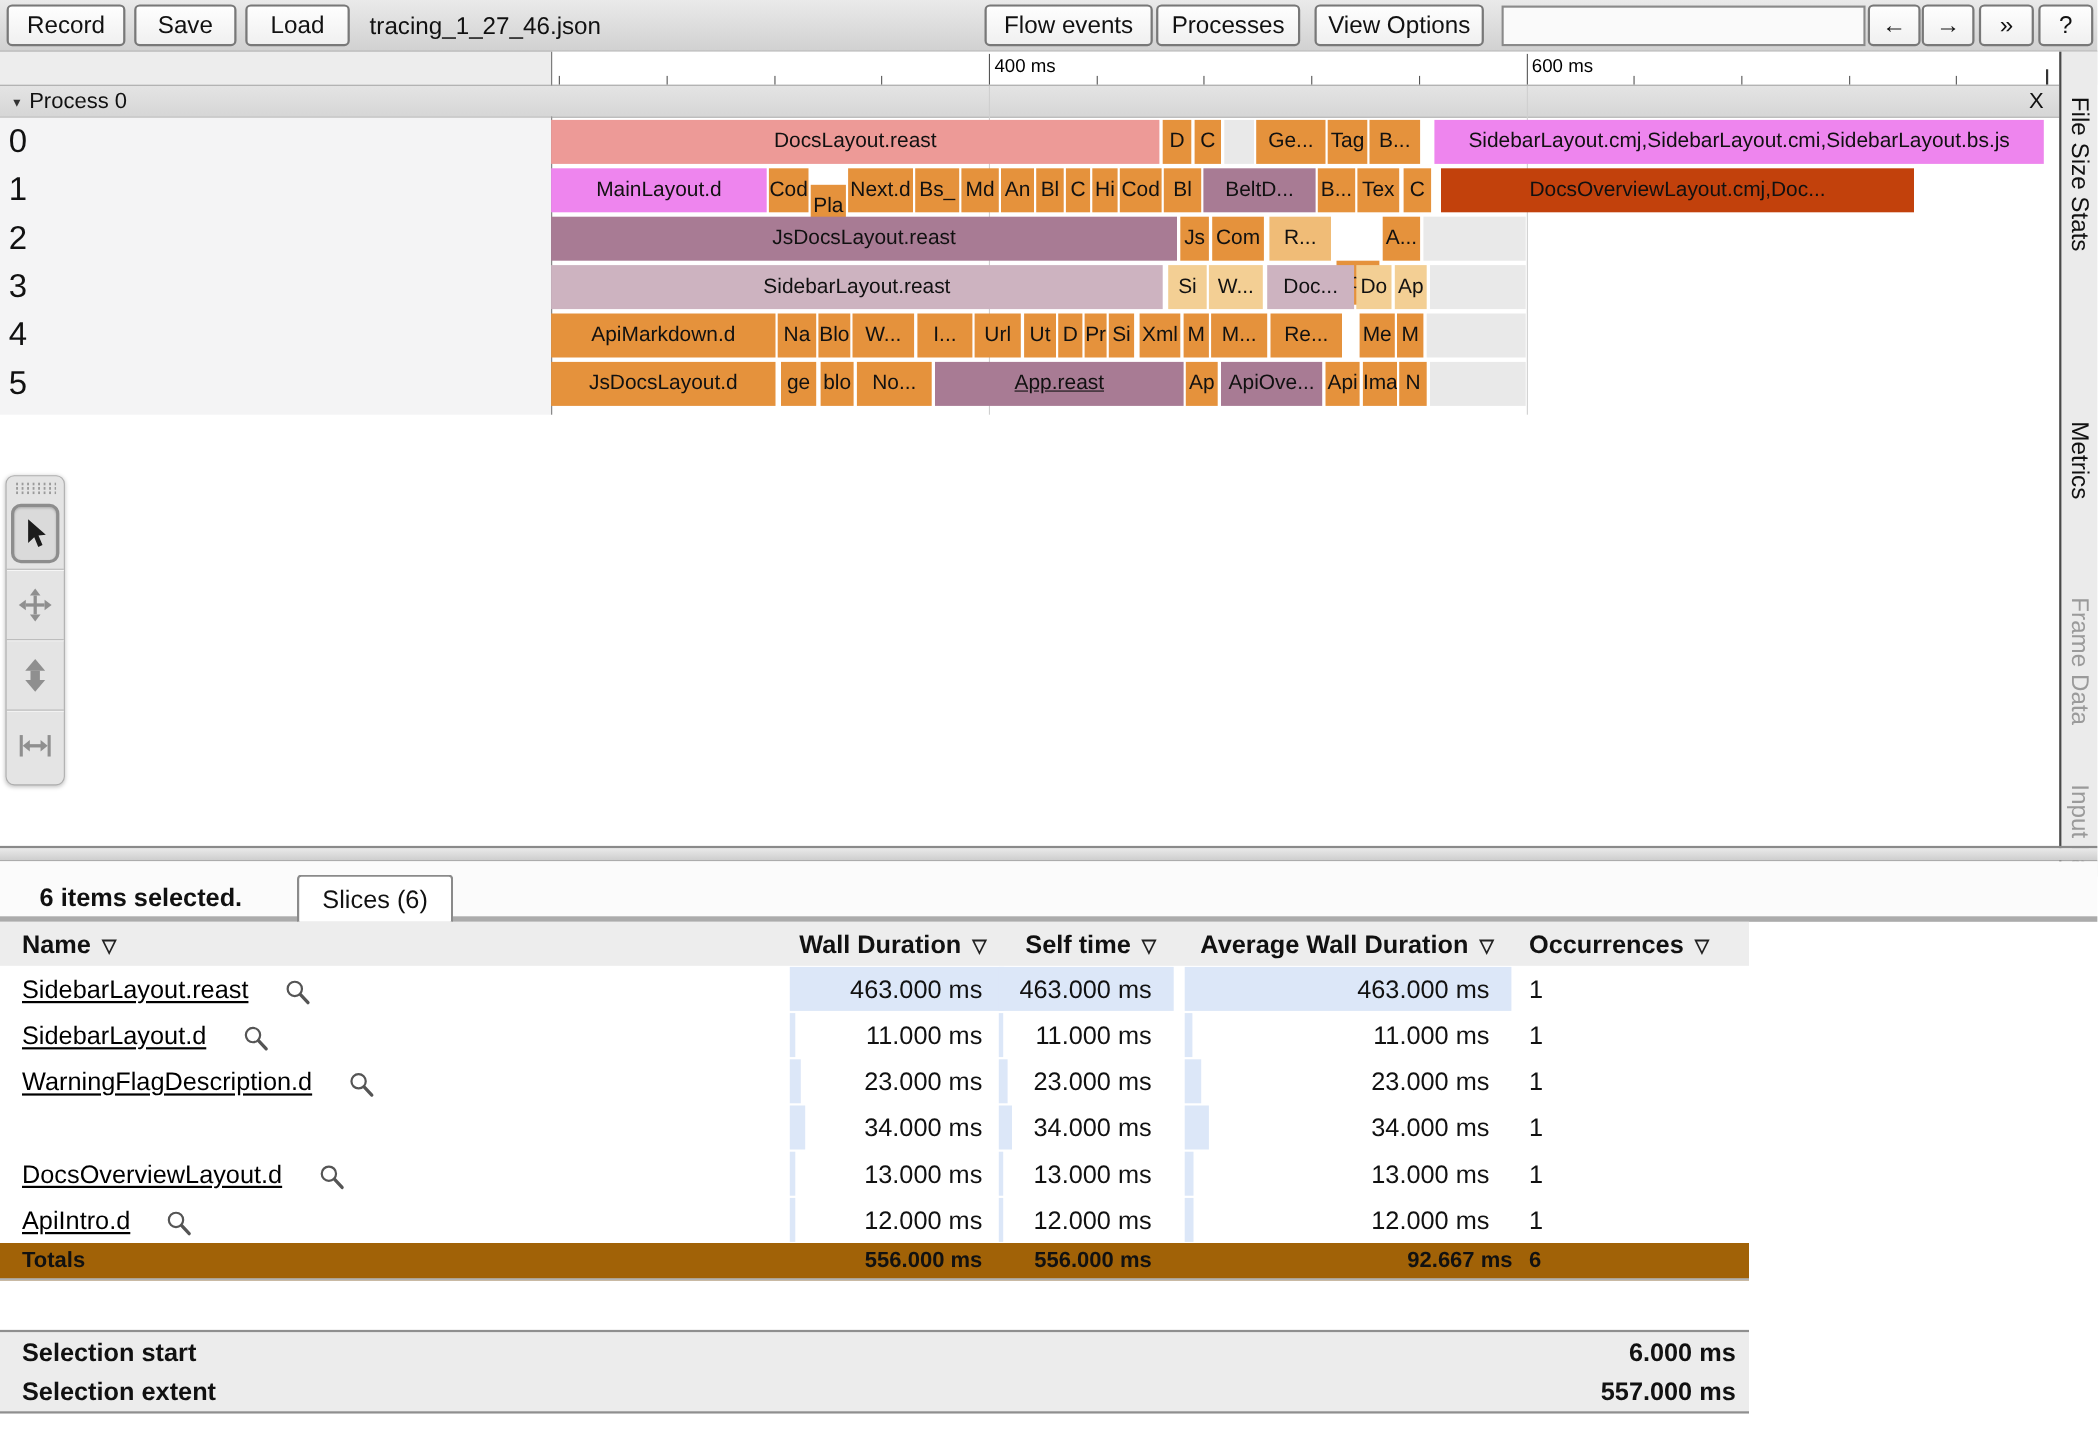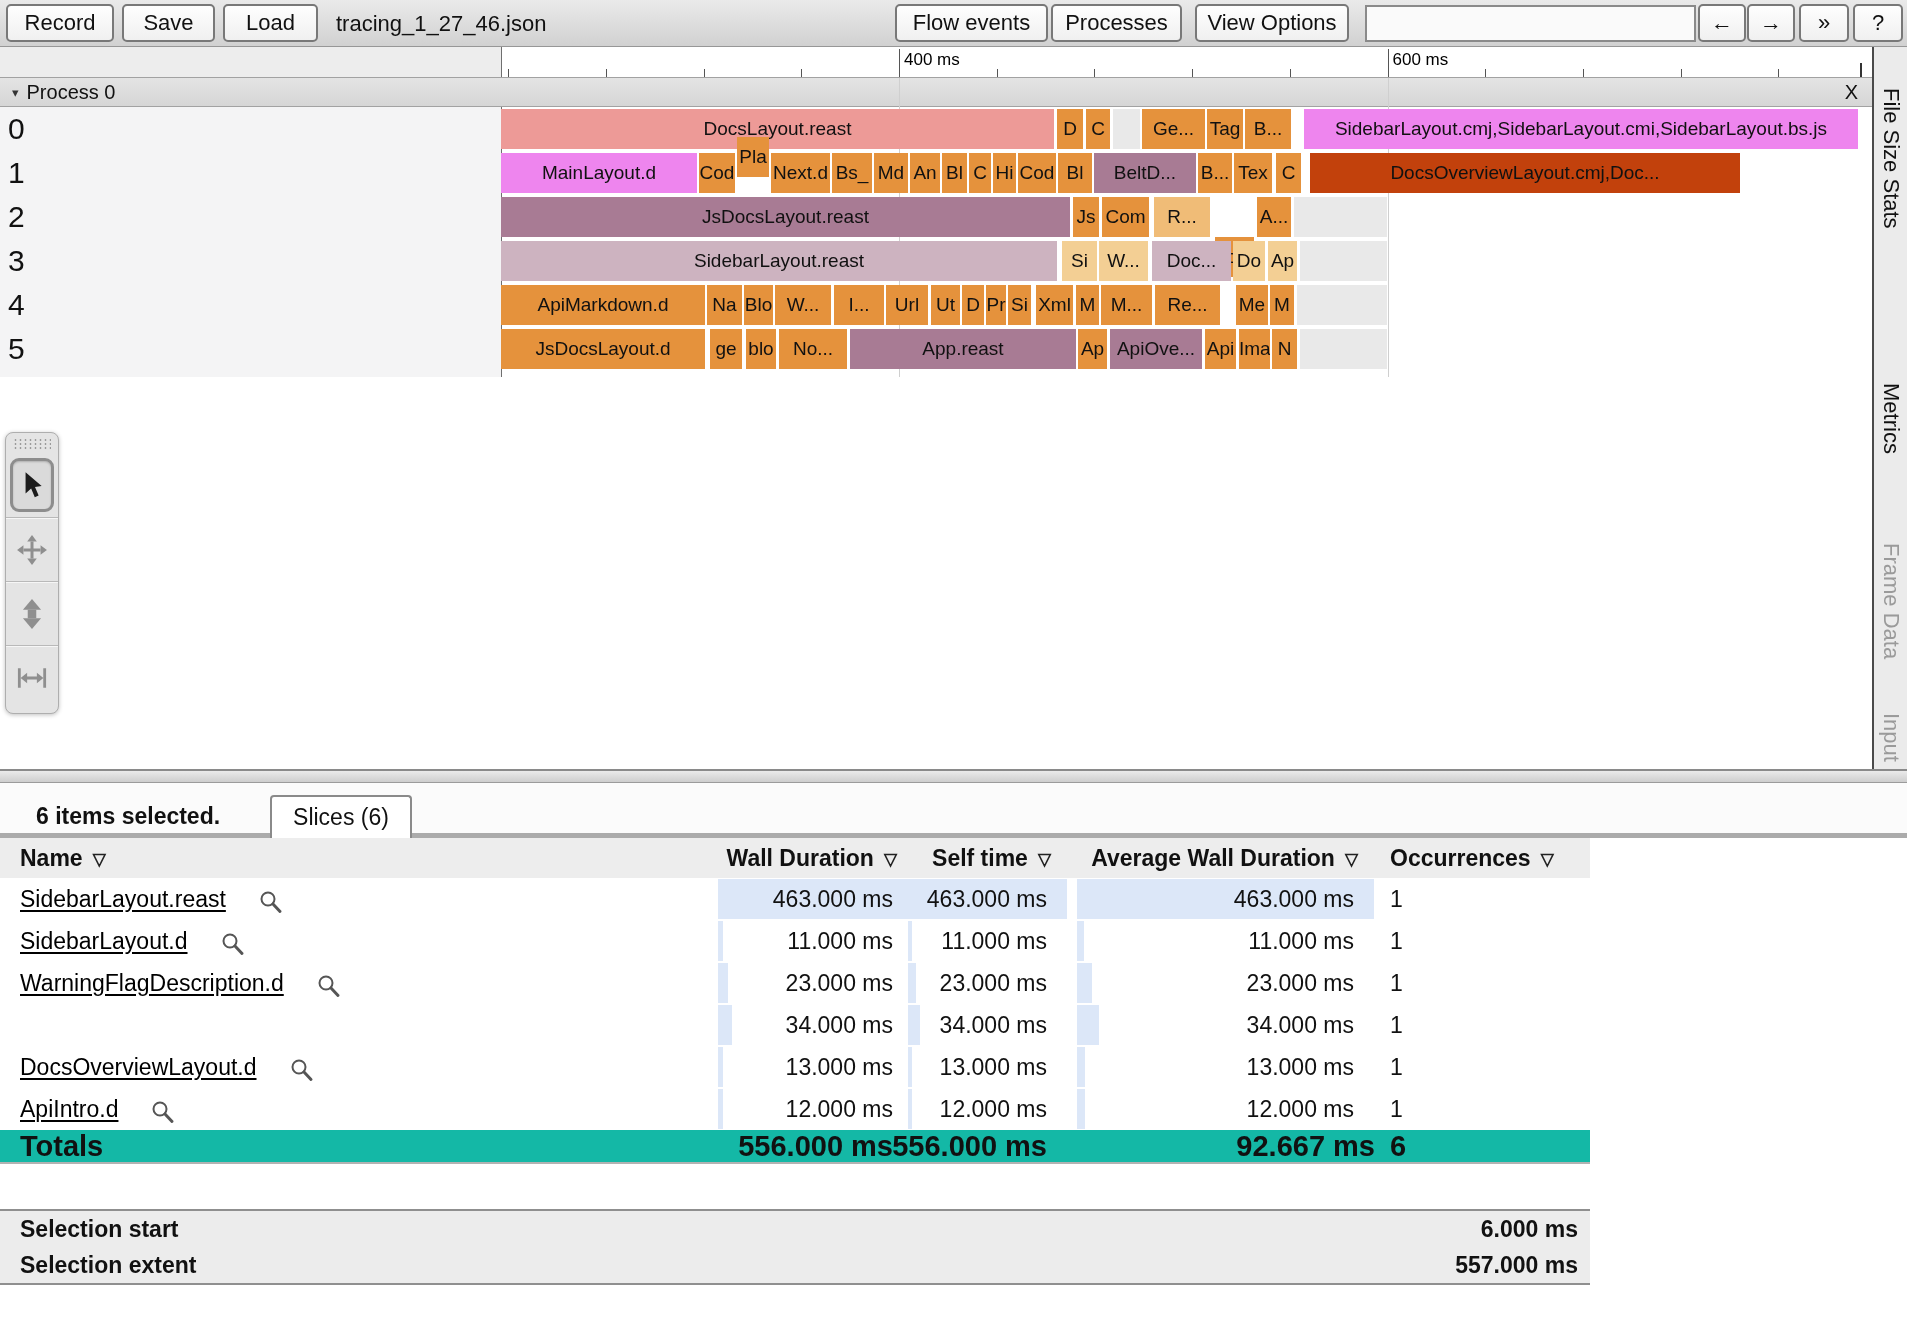--- a/index.html
+++ b/index.html
@@ -75,22 +75,22 @@
   .hcell{position:absolute;top:0;height:40px;display:flex;align-items:center;}
   .sortg{font-size:17px;margin-left:10px;position:relative;top:1px;color:#222;}
   .trow{position:absolute;left:0;width:1590px;height:42px;font-size:23px;}
   .ncell{position:absolute;left:20px;top:0;height:42px;display:flex;align-items:center;}
   .nlink{text-decoration:underline;text-underline-offset:3px;color:#000;cursor:pointer;}
   .mag{margin-left:32px;position:relative;top:3px;}
   .vcell{position:absolute;top:1px;height:40px;}
   .vbar{position:absolute;left:0;top:0;height:40px;background:#dce7f8;}
   .vtext{position:absolute;right:20px;top:0;height:40px;line-height:40px;white-space:nowrap;}
   .occ{position:absolute;left:1390px;top:0;height:42px;line-height:42px;}
-  .totals{position:absolute;left:0;top:1130px;width:1590px;height:34px;background:#14b8a6;
-          border-bottom:2px solid #b2b2b2;font-size:29px;font-weight:bold;}
+  .totals{position:absolute;left:0;top:1130px;width:1590px;height:34px;background:#a16207;
+          border-bottom:2px solid #b2b2b2;font-size:20px;font-weight:bold;}
   .totals .vtext{height:32px;line-height:32px;}
   .totals .lab{position:absolute;left:20px;line-height:32px;}
   .totals .occ{line-height:32px;}
 
   .selblock{position:absolute;left:0;top:1209px;width:1590px;height:76px;background:#ececec;
             border-top:2px solid #8f8f8f;border-bottom:2px solid #8f8f8f;font-size:23px;font-weight:bold;}
   .selrow{position:relative;height:36px;}
   .selrow .lab{position:absolute;left:20px;top:0;line-height:37px;}
   .selrow .val{position:absolute;right:12px;top:0;line-height:37px;}
 </style>
@@ -156,21 +156,21 @@
       <div class="slice" style="left: 1057px; width: 26px; top: 109px; background: rgb(229, 146, 60);">D</div>
       <div class="slice" style="left: 1086px; width: 24px; top: 109px; background: rgb(229, 146, 60);">C</div>
       <div class="slice" style="left: 1113px; width: 27px; top: 109px; background: rgb(233, 233, 233);"></div>
       <div class="slice" style="left: 1142px; width: 63px; top: 109px; background: rgb(229, 146, 60);">Ge...</div>
       <div class="slice" style="left: 1207px; width: 36px; top: 109px; background: rgb(229, 146, 60);">Tag</div>
       <div class="slice" style="left: 1245px; width: 46px; top: 109px; background: rgb(229, 146, 60);">B...</div>
       <div class="slice" style="left: 1304px; width: 554px; top: 109px; background: rgb(238, 133, 238);">SidebarLayout.cmj,SidebarLayout.cmi,SidebarLayout.bs.js</div>
       <div class="track-label" style="top: 153px;">1</div>
       <div class="slice" style="left: 501px; width: 196px; top: 153px; background: rgb(238, 133, 238);">MainLayout.d</div>
       <div class="slice" style="left: 699px; width: 36px; top: 153px; background: rgb(229, 146, 60);">Cod</div>
-      <div class="slice" style="left: 737px; width: 32px; top: 137px; background: rgb(229, 146, 60);">Pla</div>
+      <div class="slice" style="left: 737px; width: 32px; top: 168px; background: rgb(229, 146, 60);">Pla</div>
       <div class="slice" style="left: 771px; width: 59px; top: 153px; background: rgb(229, 146, 60);">Next.d</div>
       <div class="slice" style="left: 832px; width: 40px; top: 153px; background: rgb(229, 146, 60);">Bs_</div>
       <div class="slice" style="left: 874px; width: 34px; top: 153px; background: rgb(229, 146, 60);">Md</div>
       <div class="slice" style="left: 910px; width: 30px; top: 153px; background: rgb(229, 146, 60);">An</div>
       <div class="slice" style="left: 942px; width: 25px; top: 153px; background: rgb(229, 146, 60);">Bl</div>
       <div class="slice" style="left: 969px; width: 22px; top: 153px; background: rgb(229, 146, 60);">C</div>
       <div class="slice" style="left: 993px; width: 23px; top: 153px; background: rgb(229, 146, 60);">Hi</div>
       <div class="slice" style="left: 1018px; width: 38px; top: 153px; background: rgb(229, 146, 60);">Cod</div>
       <div class="slice" style="left: 1058px; width: 34px; top: 153px; background: rgb(229, 146, 60);">Bl</div>
       <div class="slice" style="left: 1094px; width: 102px; top: 153px; background: rgb(168, 123, 148);">BeltD...</div>
@@ -210,21 +210,21 @@
       <div class="slice" style="left: 1101px; width: 51px; top: 285px; background: rgb(229, 146, 60);">M...</div>
       <div class="slice" style="left: 1155px; width: 65px; top: 285px; background: rgb(229, 146, 60);">Re...</div>
       <div class="slice" style="left: 1236px; width: 32px; top: 285px; background: rgb(229, 146, 60);">Me</div>
       <div class="slice" style="left: 1270px; width: 24px; top: 285px; background: rgb(229, 146, 60);">M</div>
       <div class="slice" style="left: 1297px; width: 90px; top: 285px; background: rgb(233, 233, 233);"></div>
       <div class="track-label" style="top: 329px;">5</div>
       <div class="slice" style="left: 501px; width: 204px; top: 329px; background: rgb(229, 146, 60);">JsDocsLayout.d</div>
       <div class="slice" style="left: 710px; width: 32px; top: 329px; background: rgb(229, 146, 60);">ge</div>
       <div class="slice" style="left: 746px; width: 30px; top: 329px; background: rgb(229, 146, 60);">blo</div>
       <div class="slice" style="left: 779px; width: 68px; top: 329px; background: rgb(229, 146, 60);">No...</div>
-      <div class="slice" style="left: 850px; width: 226px; top: 329px; background: rgb(168, 123, 148);">App.reast</div>
+      <div class="slice" style="left: 850px; width: 226px; top: 329px; background: rgb(168, 123, 148); text-decoration: underline;">App.reast</div>
       <div class="slice" style="left: 1078px; width: 29px; top: 329px; background: rgb(229, 146, 60);">Ap</div>
       <div class="slice" style="left: 1110px; width: 92px; top: 329px; background: rgb(168, 123, 148);">ApiOve...</div>
       <div class="slice" style="left: 1205px; width: 31px; top: 329px; background: rgb(229, 146, 60);">Api</div>
       <div class="slice" style="left: 1239px; width: 31px; top: 329px; background: rgb(229, 146, 60);">Ima</div>
       <div class="slice" style="left: 1272px; width: 25px; top: 329px; background: rgb(229, 146, 60);">N</div>
       <div class="slice" style="left: 1300px; width: 87px; top: 329px; background: rgb(233, 233, 233);"></div>
     </div>
 
   <div class="tools">
     <div class="grip"></div>

